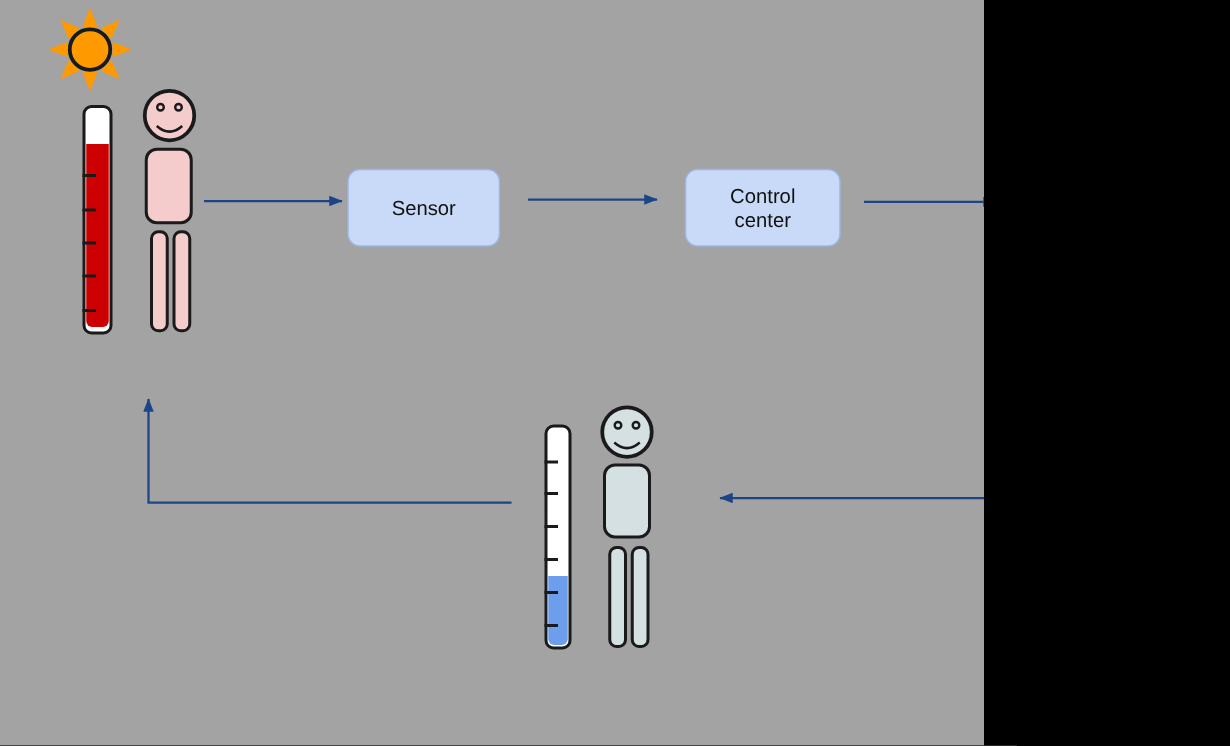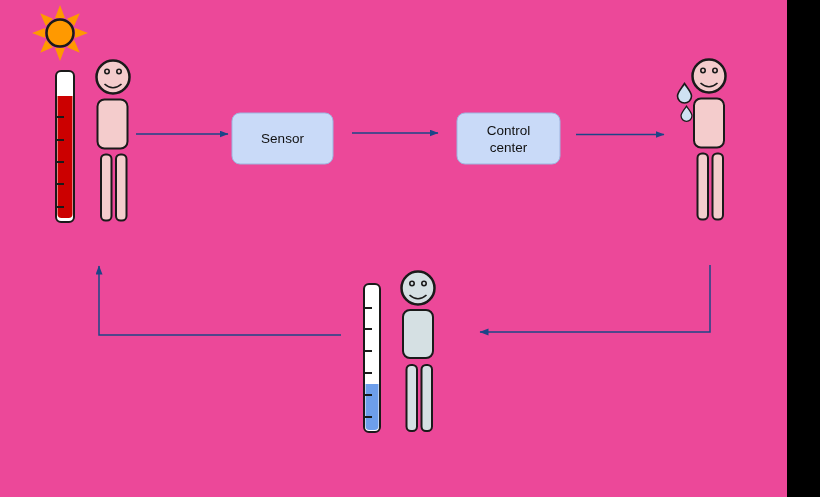--- a/index.html
+++ b/index.html
@@ -1,16 +1,16 @@
 <!DOCTYPE html>
 <html><head>
 <meta charset="utf-8">
 <style>
   html,body{margin:0;padding:0;background:#000;}
-  .canvas{position:relative;width:787px;height:497px;background:#ec4899;overflow:hidden;}
+  .canvas{position:relative;width:656px;height:497px;background:#a3a3a3;overflow:hidden;}
   svg{display:block;}
   .outl2{stroke:#1a1a1a;stroke-width:2;}
   .outl25{stroke:#1a1a1a;stroke-width:2.5;}
   .outl16{stroke:#1a1a1a;stroke-width:1.6;fill:none;}
   .tick{stroke:#1a1a1a;stroke-width:2;}
   .arrow{fill:none;stroke:#1c4587;stroke-width:1.5;}
   .lbl{font-family:"Liberation Sans",sans-serif;font-size:13.5px;fill:#111111;text-anchor:middle;}
 </style>
 </head>
 <body>

